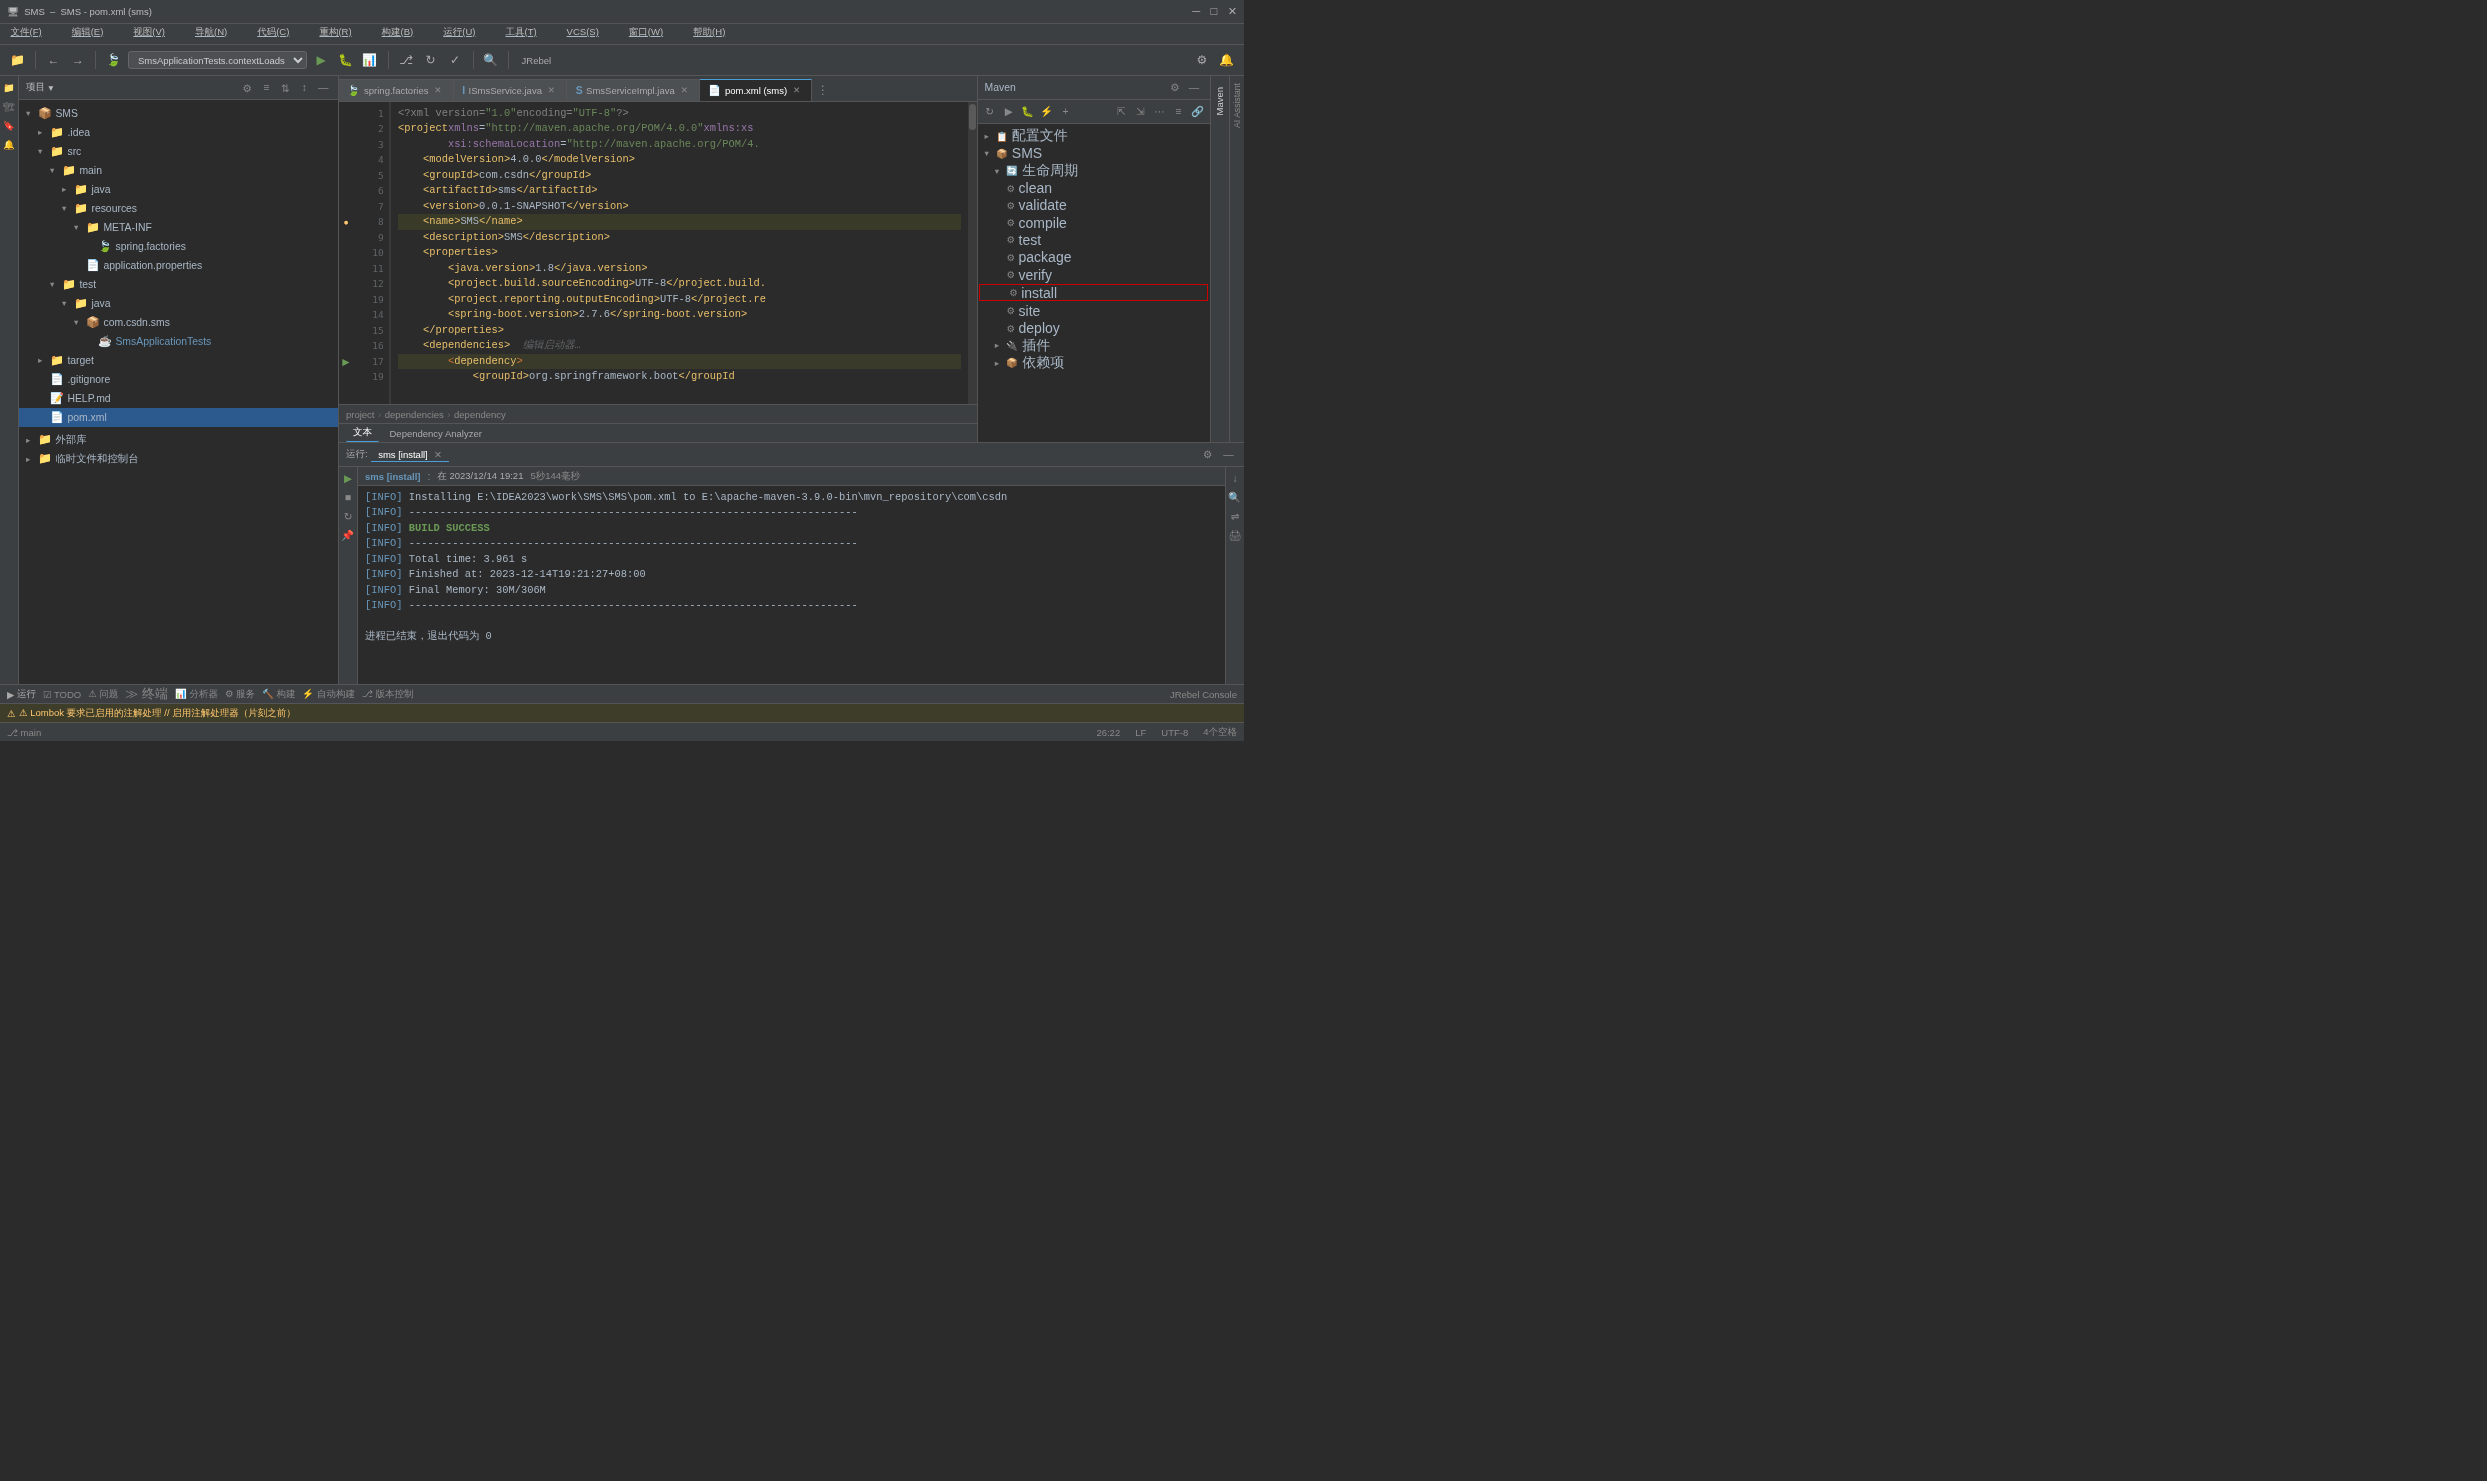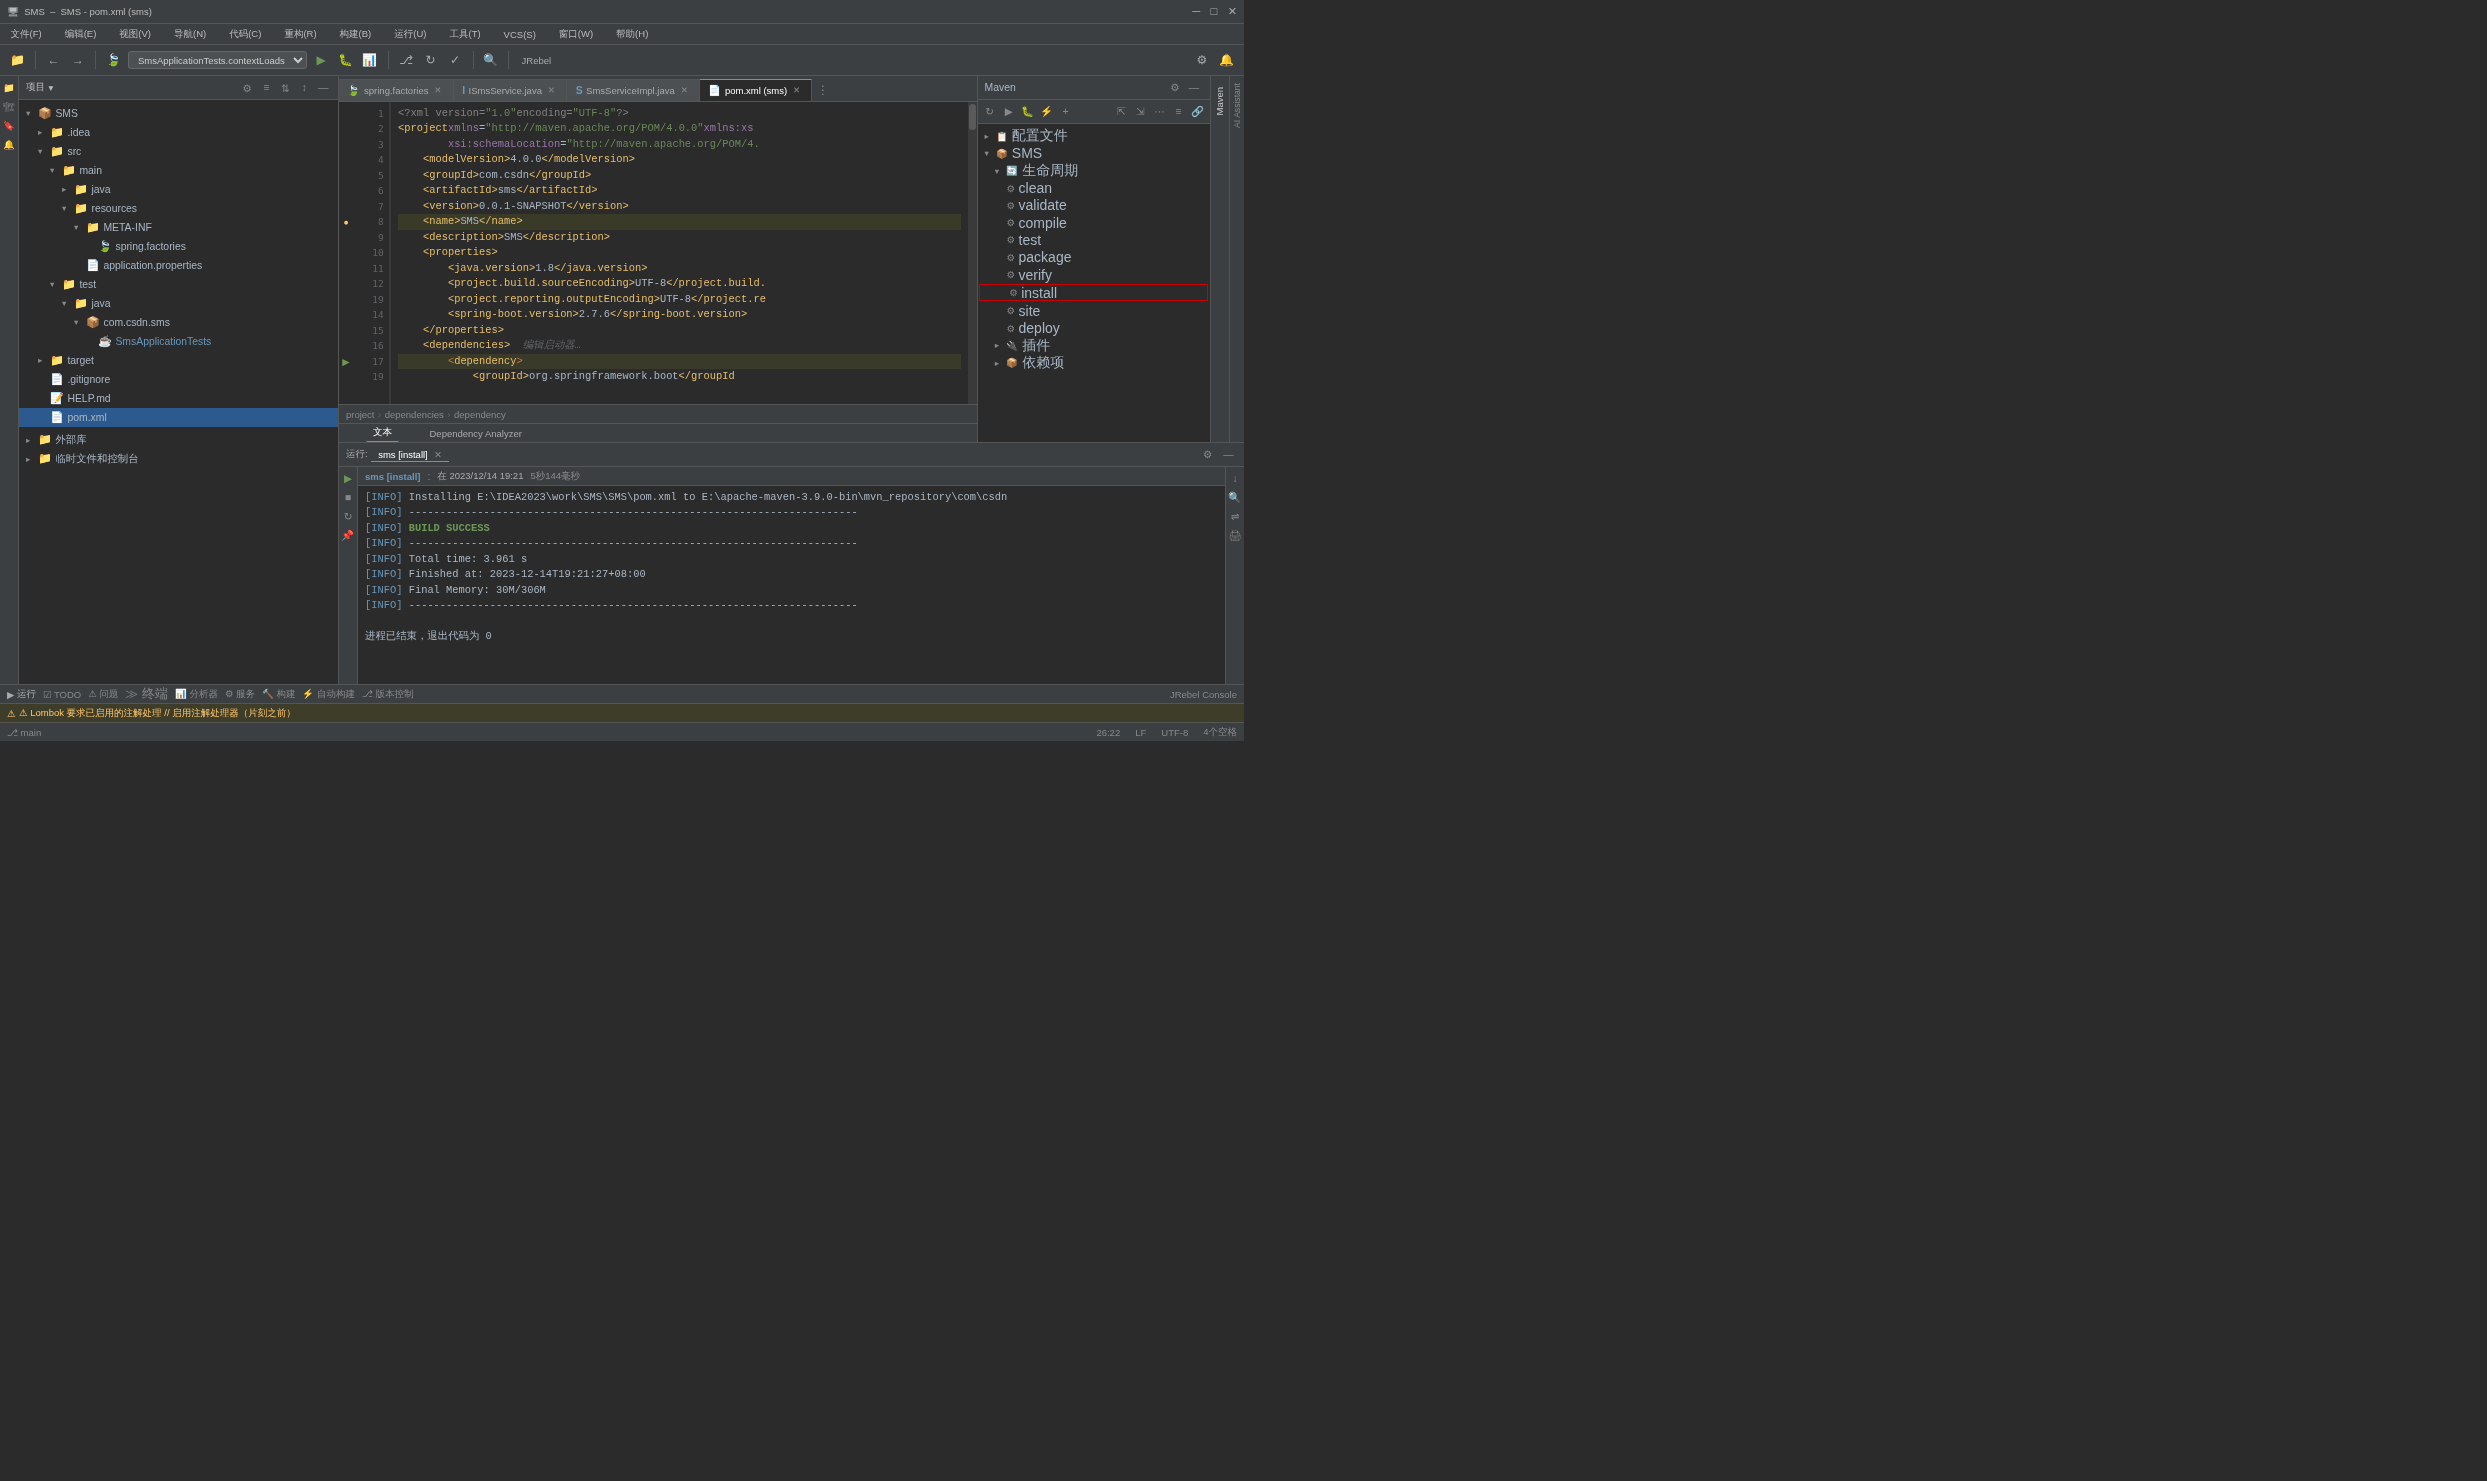--- a/index.html
+++ b/index.html
@@ -36,24 +36,25 @@
       font-size: 11.2px;
       color: #aaa;
     }
     .win-btn { cursor: pointer; }
 
     
     .menu-bar {
       height: 21px;
       background: #3c3f41;
       display: flex;
-      align-items: center;
+      align-items: flex-start;
       padding: 0 3.5px;
       border-bottom: 0.9px solid #555;
-      gap: 9px;
+      gap: 16px;
+      text-decoration: underline;
     }
     .menu-item {
       padding: 1.7px 7px;
       font-size: 9.5px;
       color: #bbb;
       cursor: pointer;
       border-radius: 2.6px;
     }
 
     
@@ -261,21 +262,20 @@
       padding: 0 7px;
       border-top: 0.9px solid #555;
       gap: 3.5px;
     }
     .bottom-tab {
       padding: 1.7px 7px;
       font-size: 9.5px;
       color: #aaa;
       cursor: pointer;
       border-radius: 1.7px;
-      margin-left: 20px;
     }
     .bottom-tab.active {
       color: #fff;
       border-bottom: 1.7px solid #4a9eda;
     }
 
     
     .right-panel {
       width: 233px;
       background: #2b2b2b;

